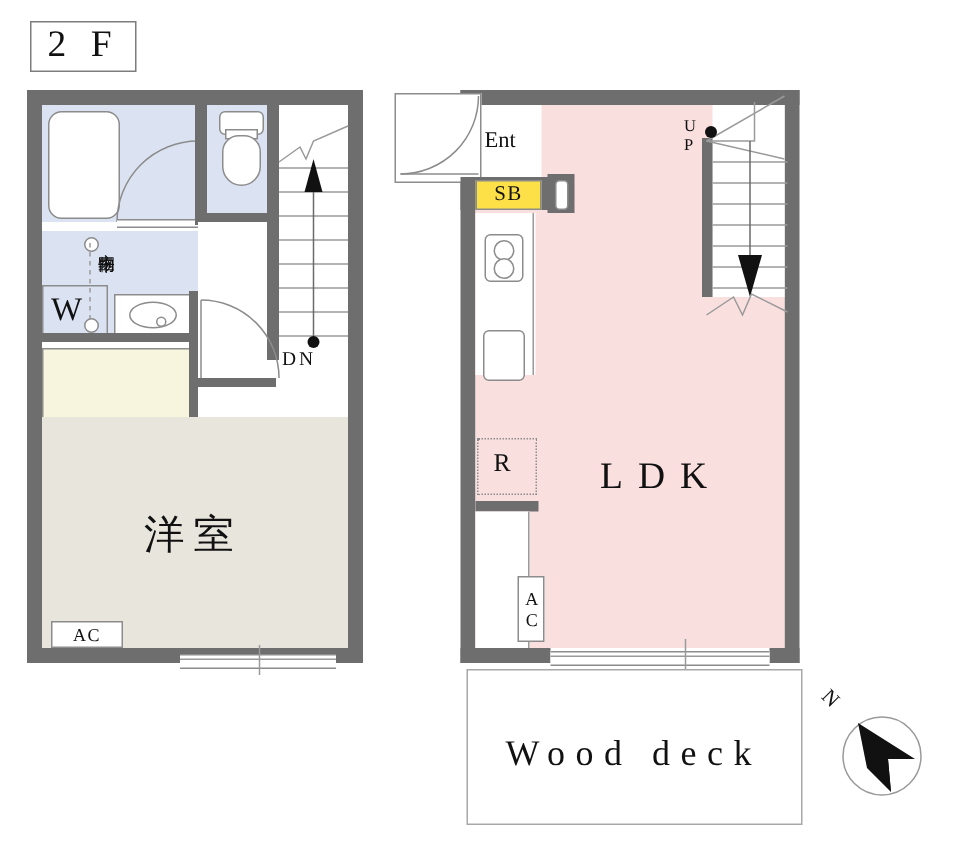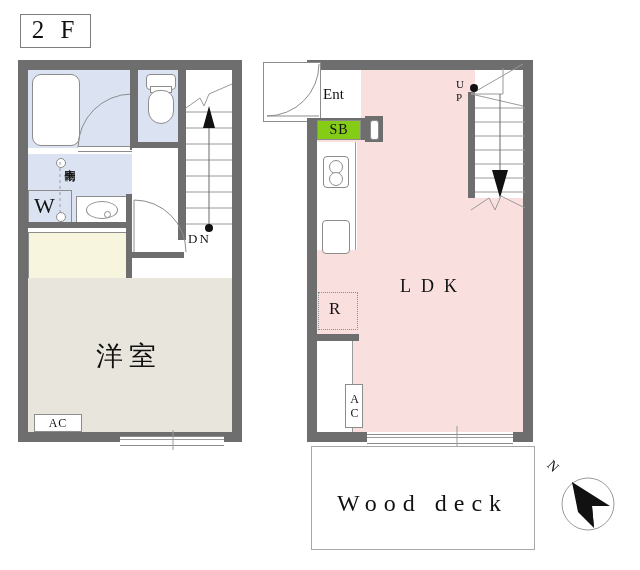--- a/index.html
+++ b/index.html
@@ -31,34 +31,34 @@
 
   
   .fill-white{background:#ffffff;}
   .fill-blue{background:#dbe3f2;}
   .fill-cream{background:#f7f5dd;}
   .fill-beige{background:#e8e5dd;}
   .fill-pink{background:#fadfdf;}
 
   
   .lbl-room-jp{font-size:27px;letter-spacing:6px;text-align:right;}
-  .lbl-ldk{font-size:18px;letter-spacing:10px;}
+  .lbl-ldk{font-size:25px;letter-spacing:10px;margin-top:28px;}
   .lbl-deck{font-size:24px;letter-spacing:7px;}
   .lbl-sm{font-size:13px;}
   .lbl-xs{font-size:10px;}
   .lbl-vert{writing-mode:vertical-rl;text-orientation:upright;}
 
   .tag-box{
     position:absolute;border:1px solid #8c8c8c;background:#ffffff;
     font-family:"Liberation Serif", serif;color:#111;
     display:flex;align-items:center;justify-content:center;
     font-size:12px;letter-spacing:1px;
   }
   .tag-box.vtxt{writing-mode:vertical-rl;text-orientation:upright;letter-spacing:0;}
-  .tag-sb{background:#84cc16;}
+  .tag-sb{background:#fde047;}
 
   
   .fixture{position:absolute;border:1px solid #8c8c8c;background:#fff;}
   .rounded-lg{border-radius:9px;}
   .rounded-sm{border-radius:4px;}
   .circle{position:absolute;border:1px solid #8c8c8c;border-radius:50%;background:#fff;}
   .dot{position:absolute;background:#111;border-radius:50%;}
 
   svg{position:absolute;overflow:visible;}
   .swing{fill:none;stroke:#8c8c8c;stroke-width:1;}

